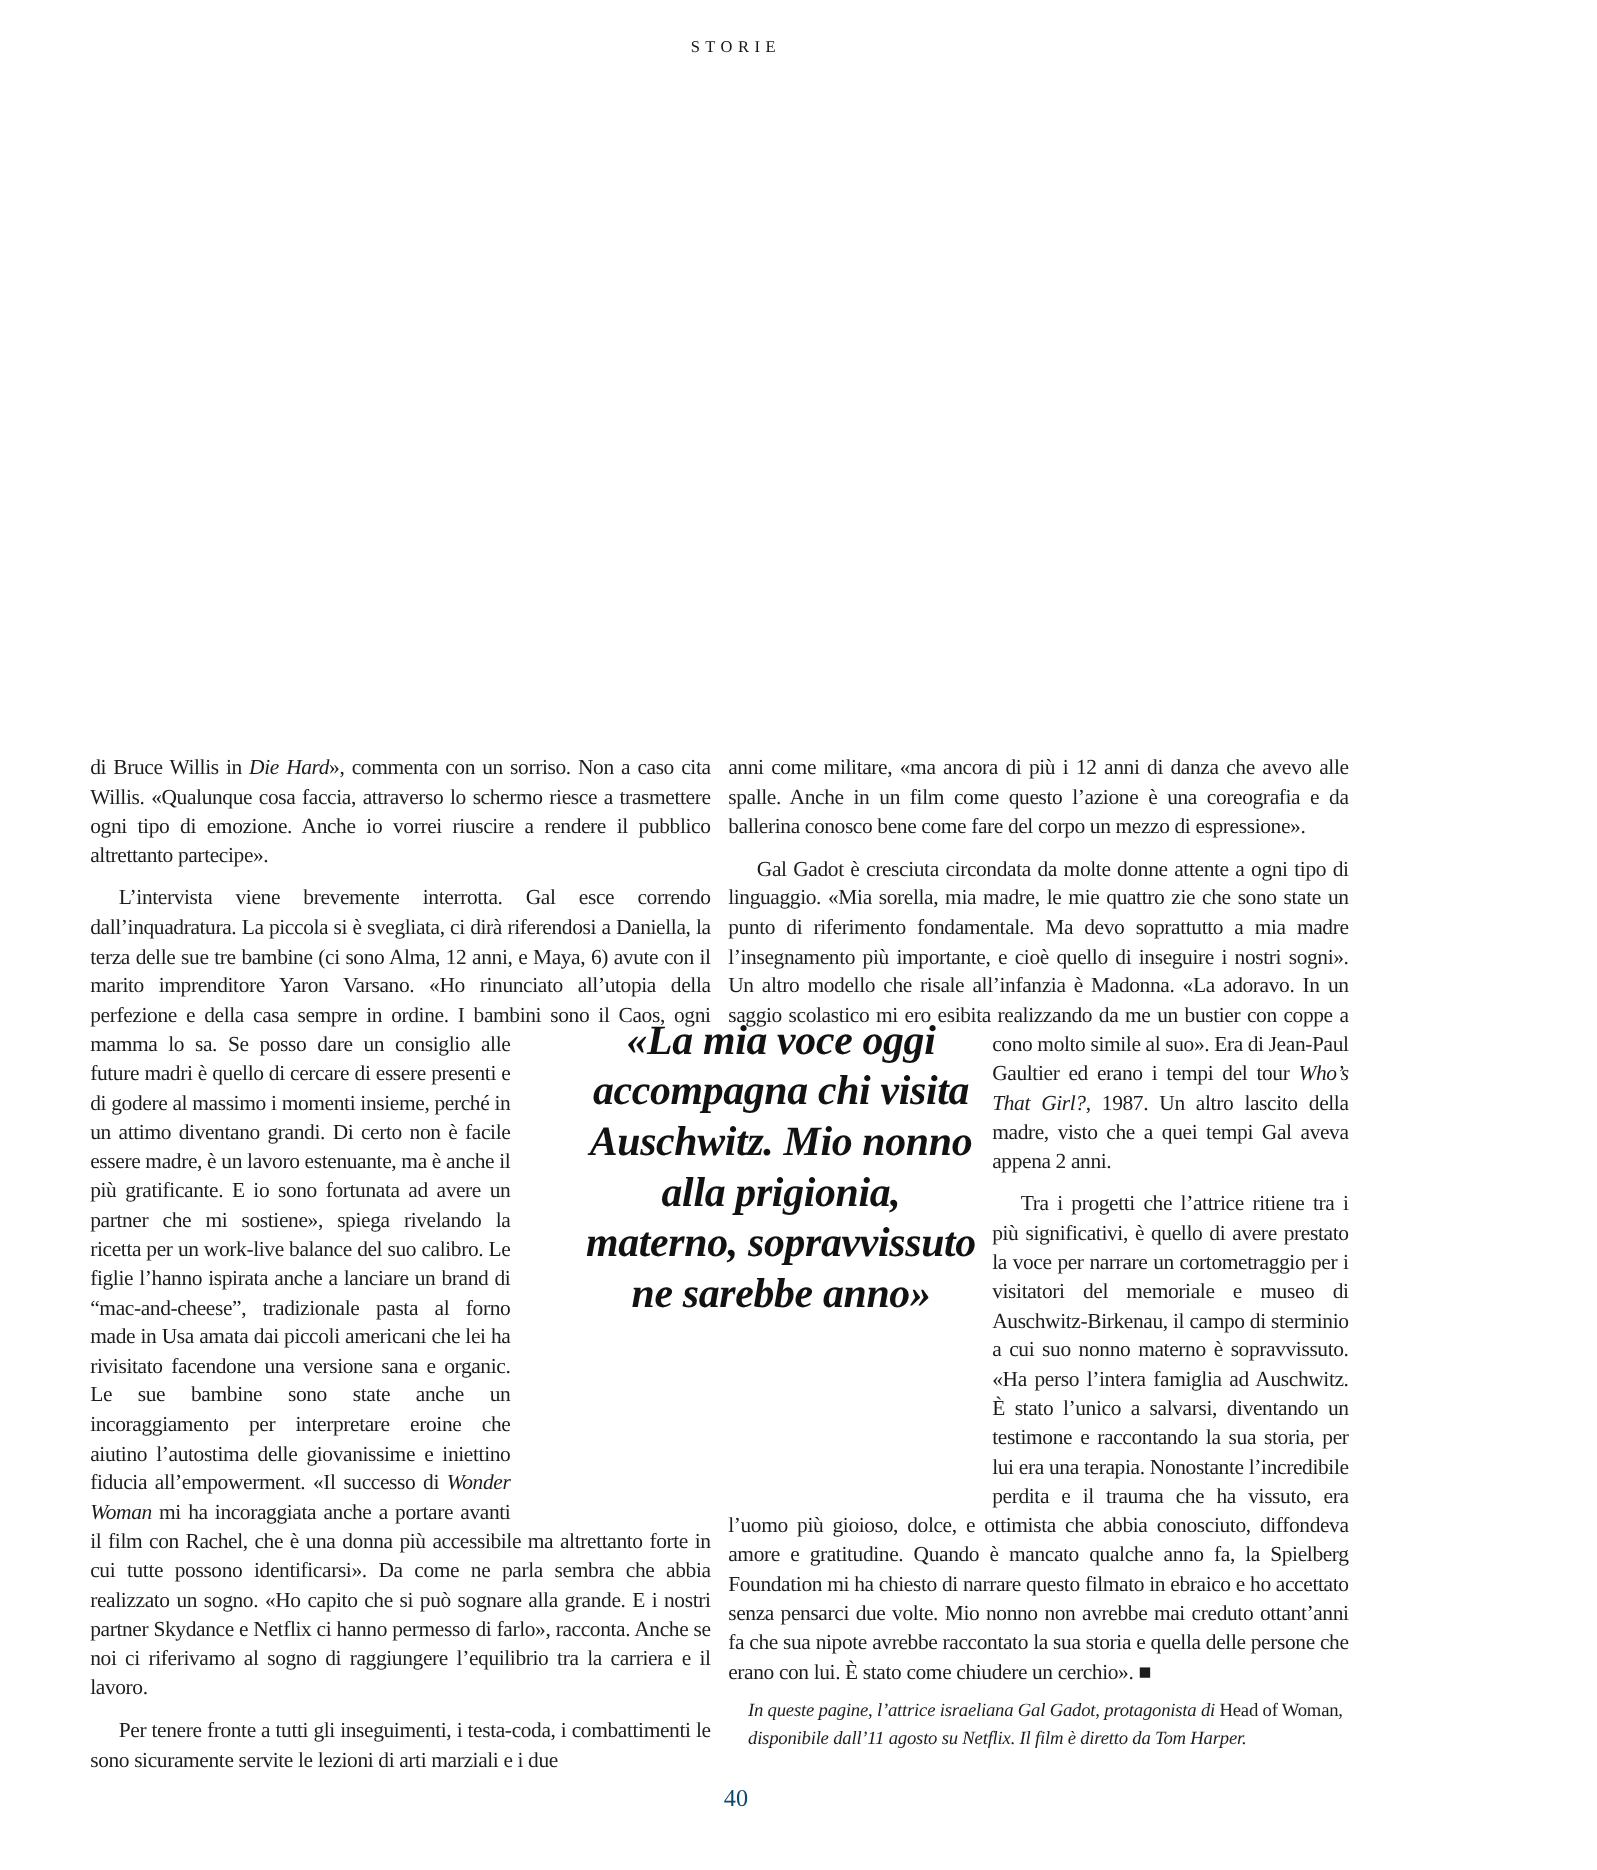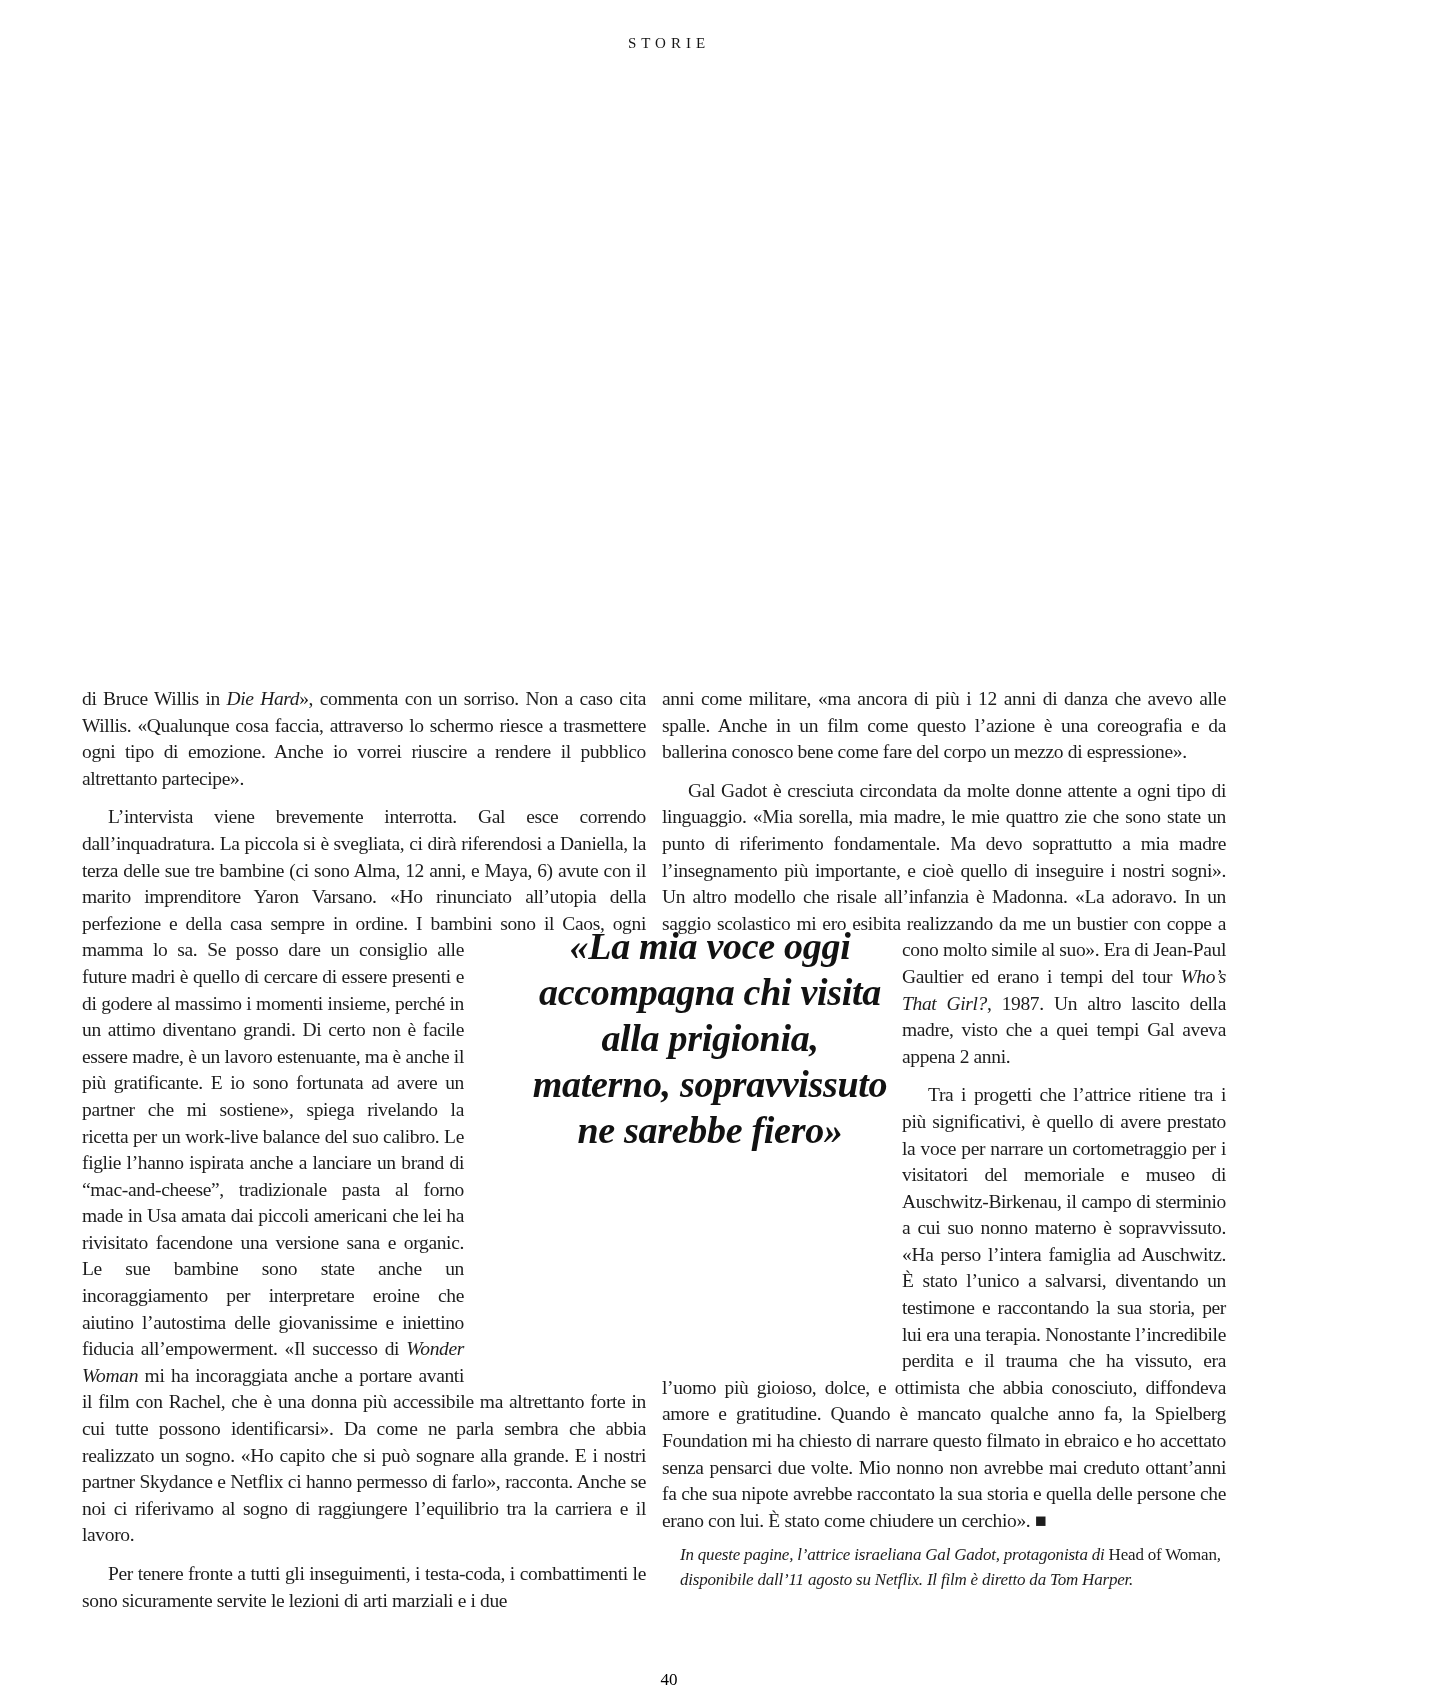--- a/index.html
+++ b/index.html
@@ -41,21 +41,21 @@
     font-size:38px;line-height:46px;font-weight:700;font-style:italic;
     letter-spacing:-0.3px;white-space:nowrap;
   }
   .caption{
     position:absolute;left:610px;top:868px;width:588px;
     font-size:17px;line-height:25px;letter-spacing:-0.2px;
     text-align:left;color:#1d1d1d;
   }
   .folio{
     position:absolute;left:70px;top:1622px;width:1198px;
-    text-align:center;font-size:17px;color:#000000;margin-top:48px;
+    text-align:center;font-size:22px;color:#0c4a6e;
   }
 </style>
 </head>
 <body>
 
 <div class="page">
 
   <div class="masthead">
     <span>STORIE</span>
   </div>
@@ -69,23 +69,24 @@
 
     <div class="col col-right">
         <p class="para"><span>anni come militare, «ma ancora di più i 12 anni di danza che avevo alle spalle. Anche in un film come questo l’azione è una coreografia e da ballerina conosco bene come fare del corpo un mezzo di espressione».</span></p>
         <p class="para indent"><span>Gal Gadot è cresciuta circondata da molte donne attente a ogni tipo di linguaggio. «Mia sorella, mia madre, le mie quattro zie che sono state un punto di riferimento fondamentale. Ma devo soprattutto a mia madre l’insegnamento più importante, e cioè quello di inseguire i nostri sogni». Un altro modello che risale all’infanzia è Madonna. «La adoravo. In un saggio scolastico mi ero esibita realizzando da </span><span class="spacer spacer-left"></span><span>me un bustier con coppe a cono molto simile al suo». Era di Jean-Paul Gaultier ed erano i tempi del tour </span><span class="it">Who’s That Girl?</span><span>, 1987. Un altro lascito della madre, visto che a quei tempi Gal aveva appena 2 anni.</span></p>
         <p class="para indent"><span>Tra i progetti che l’attrice ritiene tra i più significativi, è quello di avere prestato la voce per narrare un cortometraggio per i visitatori del memoriale e museo di Auschwitz-Birkenau, il campo di sterminio a cui suo nonno materno è sopravvissuto. «Ha perso l’intera famiglia ad Auschwitz. È stato l’unico a salvarsi, diventando un testimone e raccontando la sua storia, per lui era una terapia. Nonostante l’incredibile perdita e il trauma che ha vissuto, era l’uomo più gioioso, dolce, e ottimista che abbia conosciuto, diffondeva amore e gratitudine. Quando è mancato qualche anno fa, la Spielberg Foundation mi ha chiesto di narrare questo filmato in ebraico e ho accettato senza pensarci due volte. Mio nonno non avrebbe mai creduto ottant’anni fa che sua nipote avrebbe raccontato la sua storia e quella delle persone che erano con lui. È stato come chiudere un cerchio». ■</span></p>
       </div>
 
     <div class="pull-quote">
         <div class="q-line">«La mia voce oggi</div>
         <div class="q-line">accompagna chi visita</div>
+        <div class="q-line">Auschwitz. Mio nonno</div>
         <div class="q-line">alla prigionia,</div>
         <div class="q-line">materno, sopravvissuto</div>
-        <div class="q-line">ne sarebbe fiero»</div>
+        <div class="q-line">ne sarebbe anno»</div>
       </div>
 
     <div class="caption"><span class="it">In queste pagine, l’attrice israeliana Gal Gadot, protagonista di </span><span>Head of Woman</span><span class="it">, disponibile dall’11 agosto su Netflix. Il film è diretto da Tom Harper.</span></div>
   </div>
 
   <div class="folio">
     <span>40</span>
   </div>
 
 </div>

